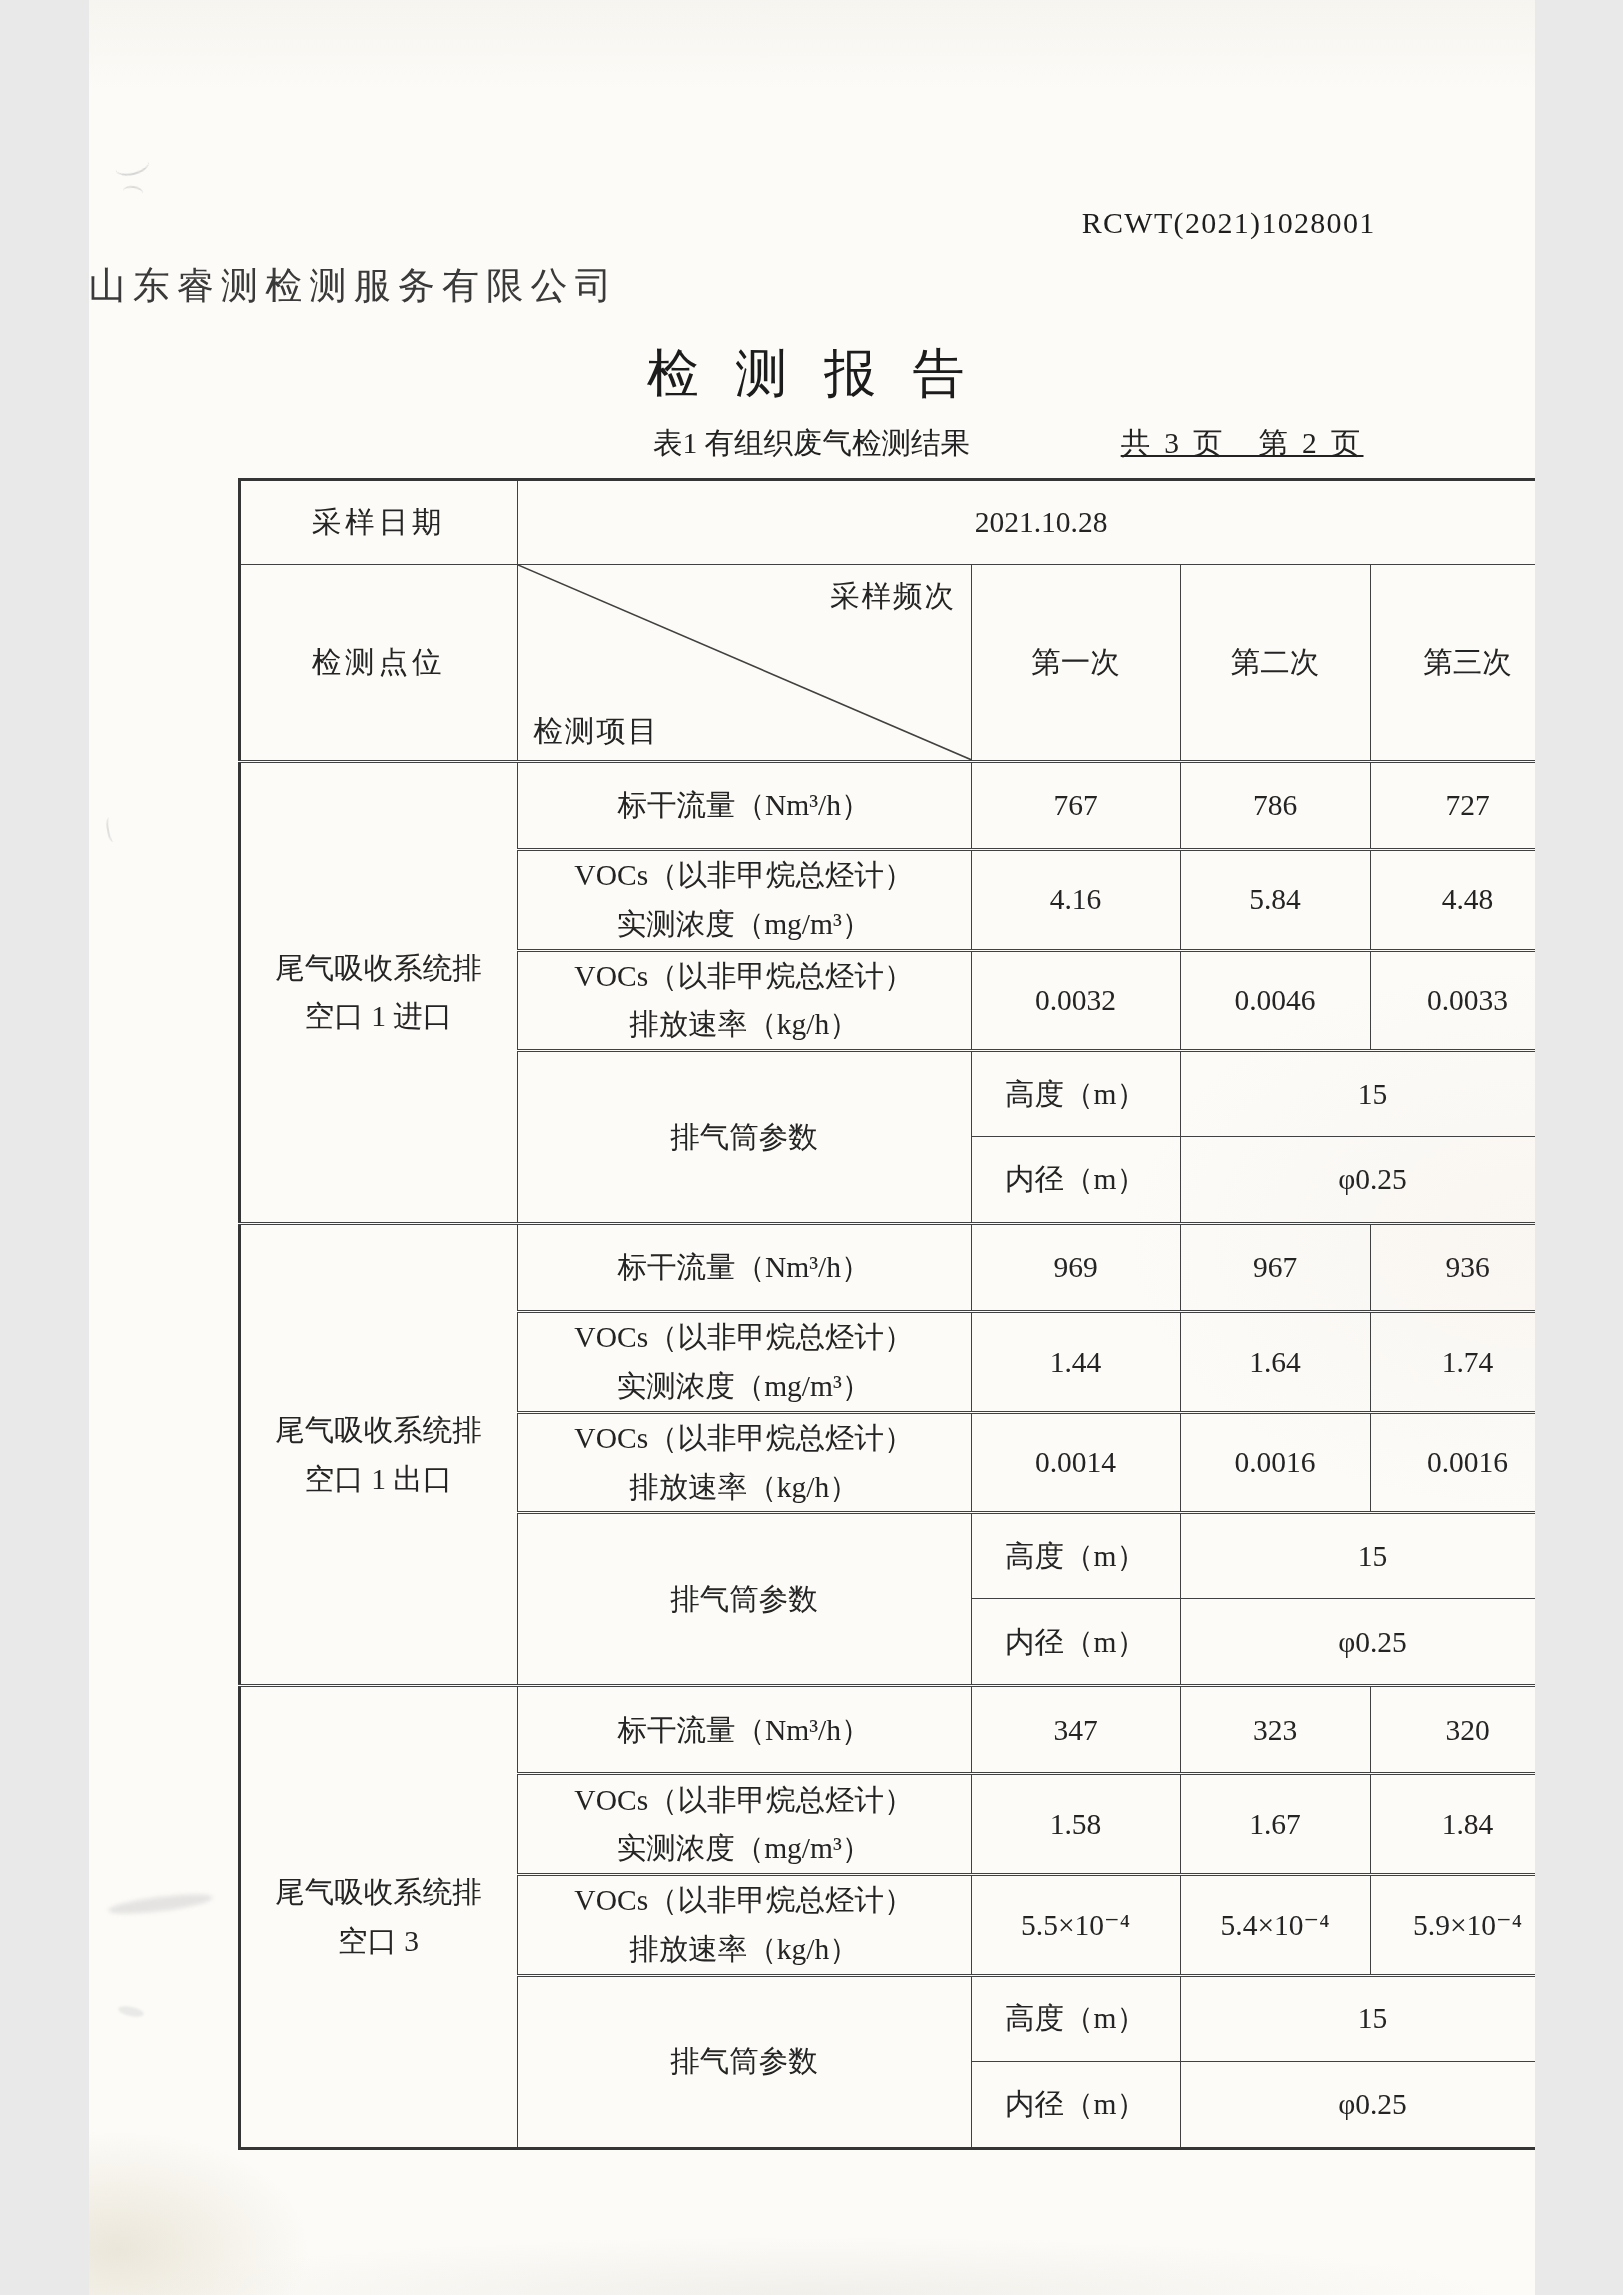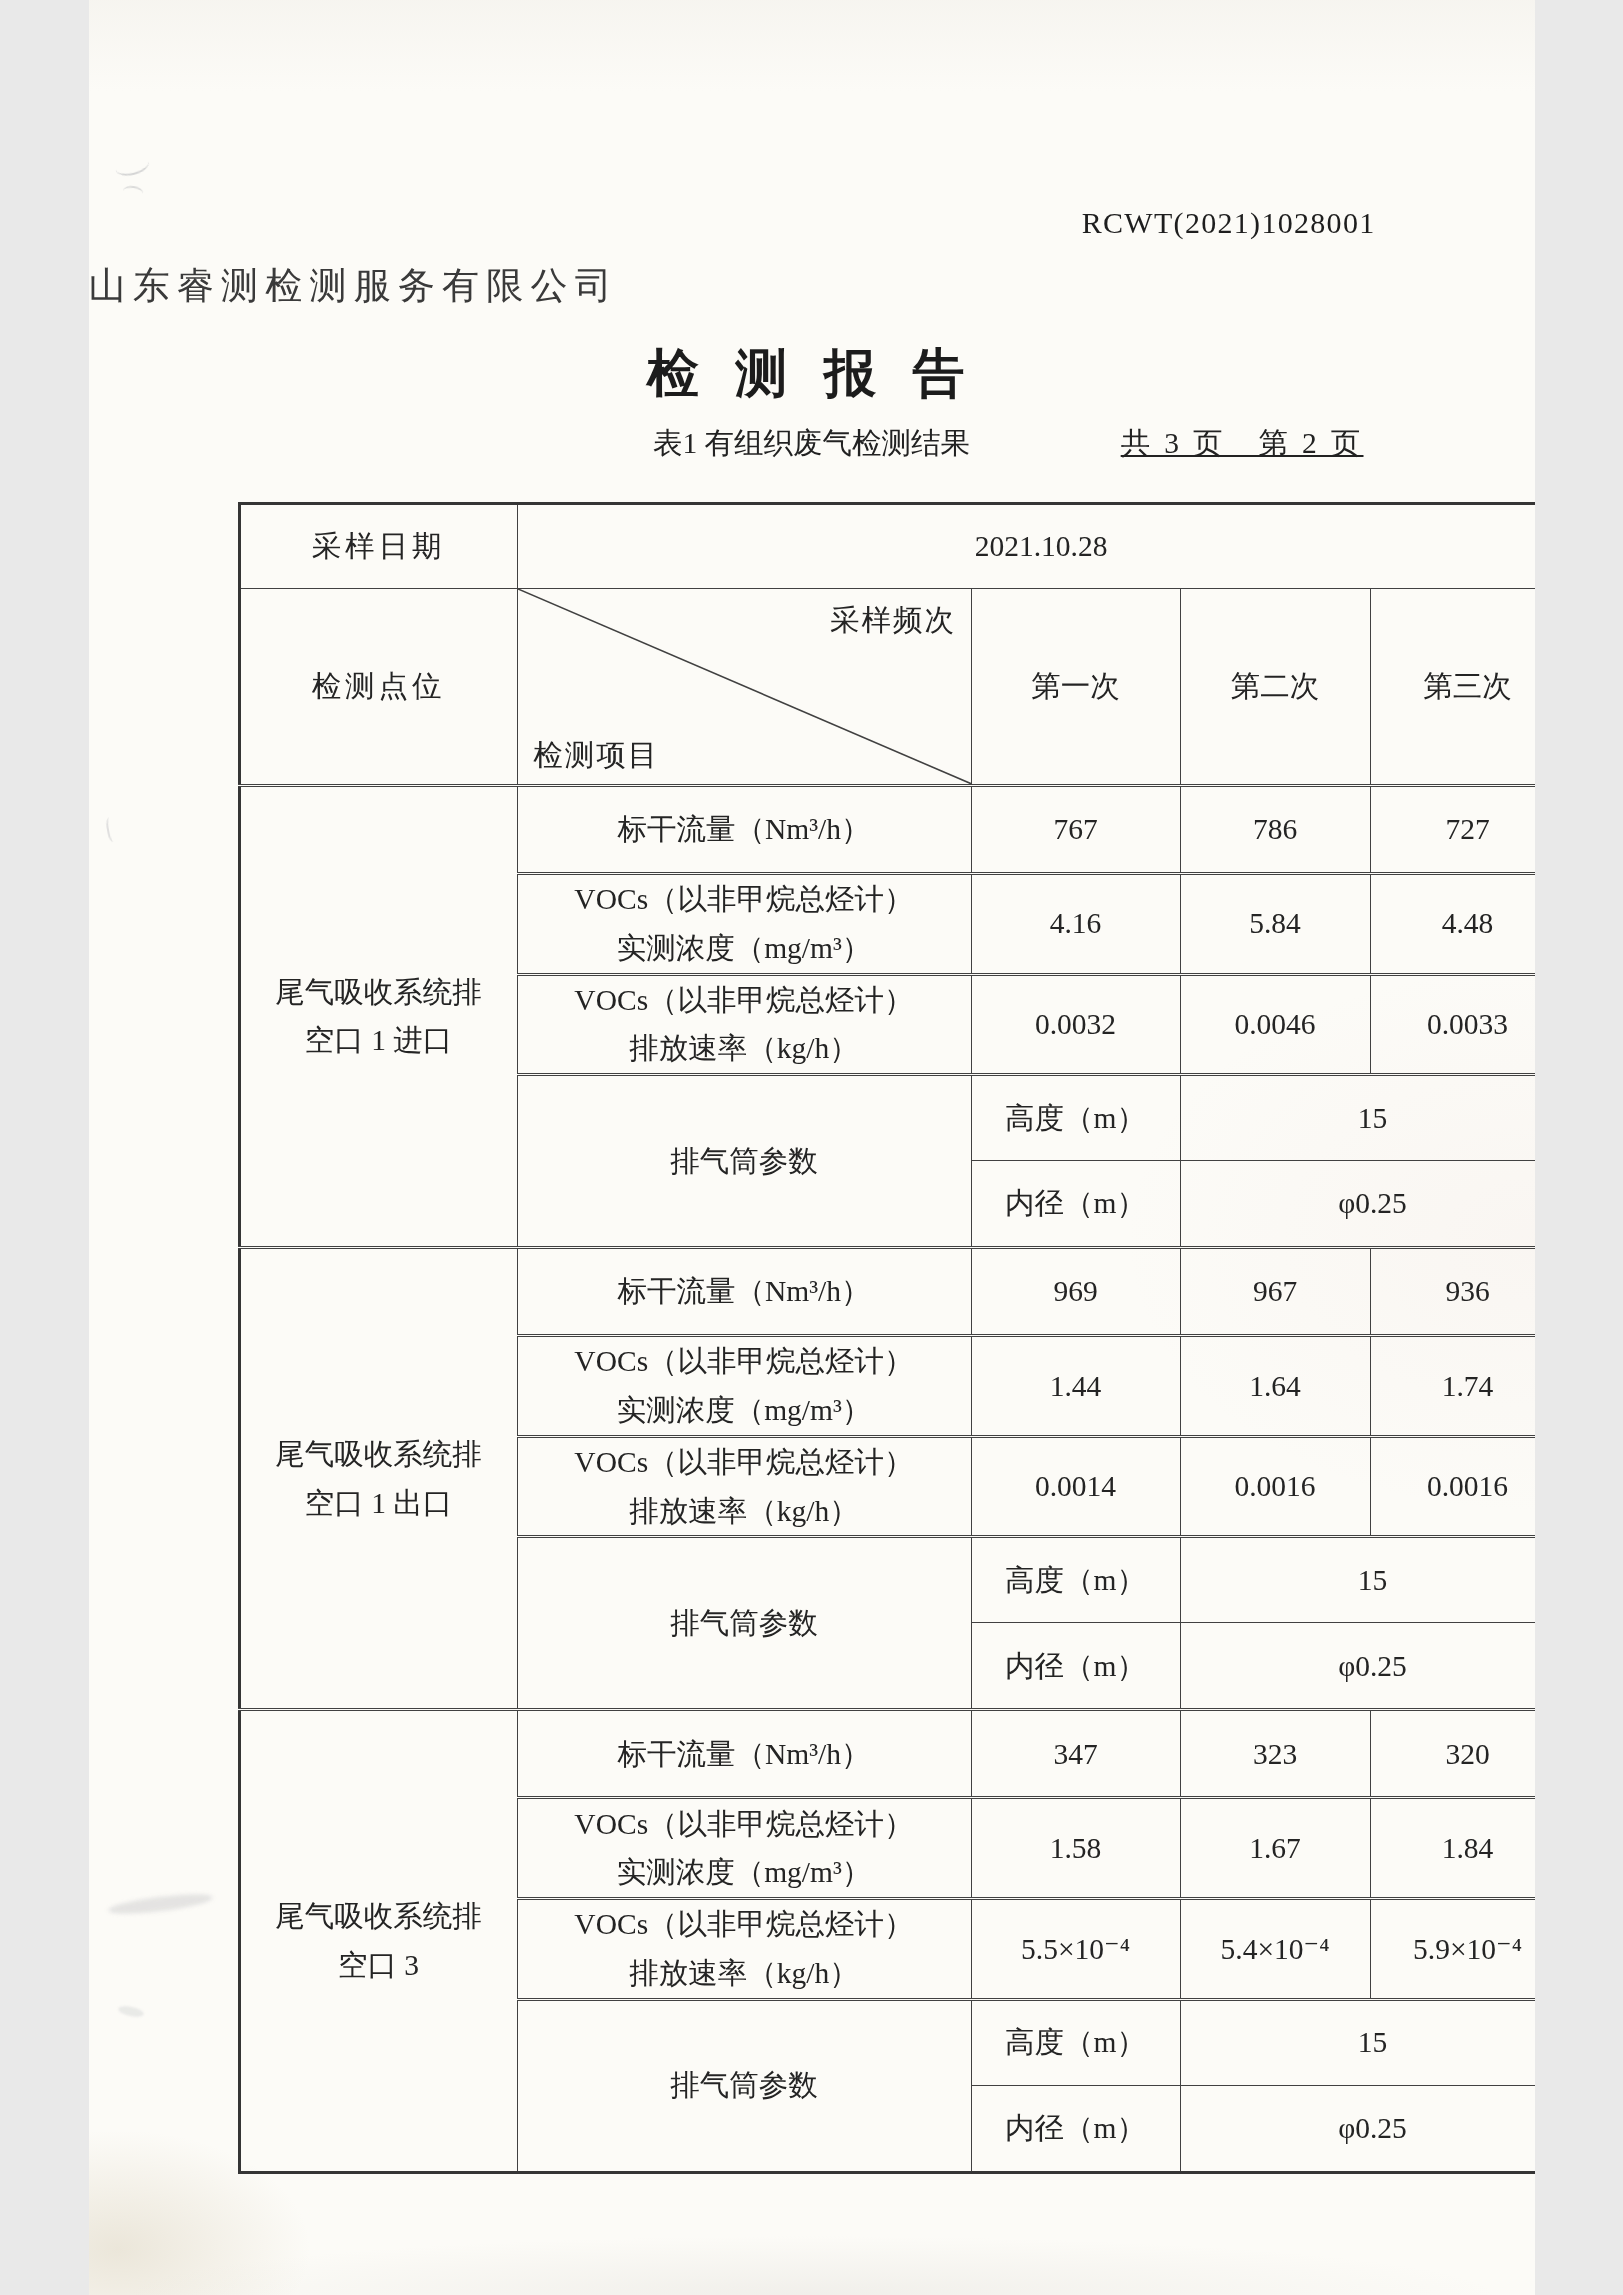--- a/index.html
+++ b/index.html
@@ -20,37 +20,37 @@
   .report-no{
     position:absolute;top:206px;right:159px;
     font-size:30px;letter-spacing:1.3px;color:#1e1e1e;
   }
   .company{
     position:absolute;top:261px;left:0;width:100%;
     text-align:left;font-size:37px;letter-spacing:7.2px;color:#3a3a3a;
   }
   .doc-title{
     position:absolute;top:339px;left:0;width:100%;
-    text-align:center;font-size:52px;font-weight:bold;
+    text-align:center;font-size:52px;font-weight:normal;
     letter-spacing:11.8px;color:#1c1c1c;
   }
   .caption{
     position:absolute;top:424px;left:0;width:100%;
     text-align:center;font-size:29.5px;color:#222;
   }
   .pagination{
     position:absolute;top:424px;right:171px;
     font-size:29.5px;letter-spacing:3.3px;color:#222;text-decoration:underline;
   }
   table.report{
     position:absolute;left:149px;top:478px;
     width:1327px;border-collapse:collapse;table-layout:fixed;
     font-size:29.5px;color:#242424;
   }
-  table.report{border:3.3px solid #353535;margin-top:24px;}
+  table.report{border:3.3px solid #353535;}
   table.report td{
     border:1.6px solid #414141;
     text-align:center;vertical-align:middle;
     padding:0;white-space:pre-line;line-height:1.65;
     overflow:hidden;
   }
   tr.dbl > td{border-top:3.3px double #414141;}
   td.site{line-height:1.9;}
   
   td.diag{position:relative;}

